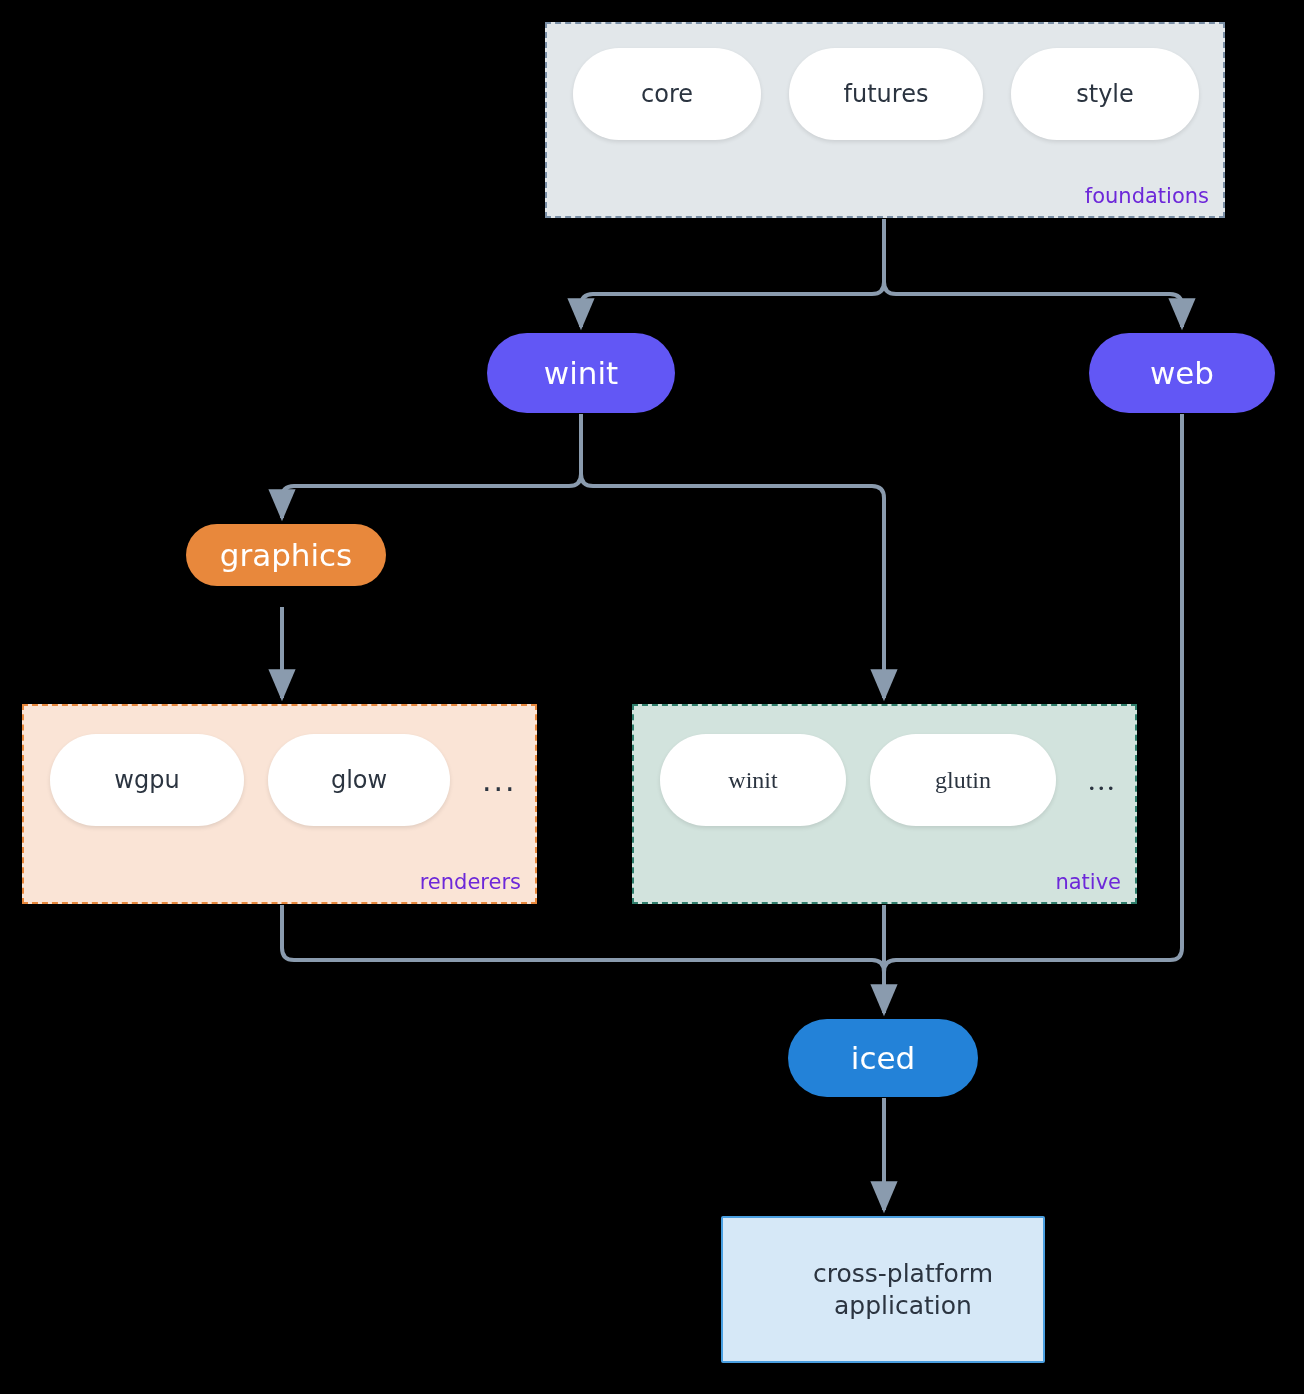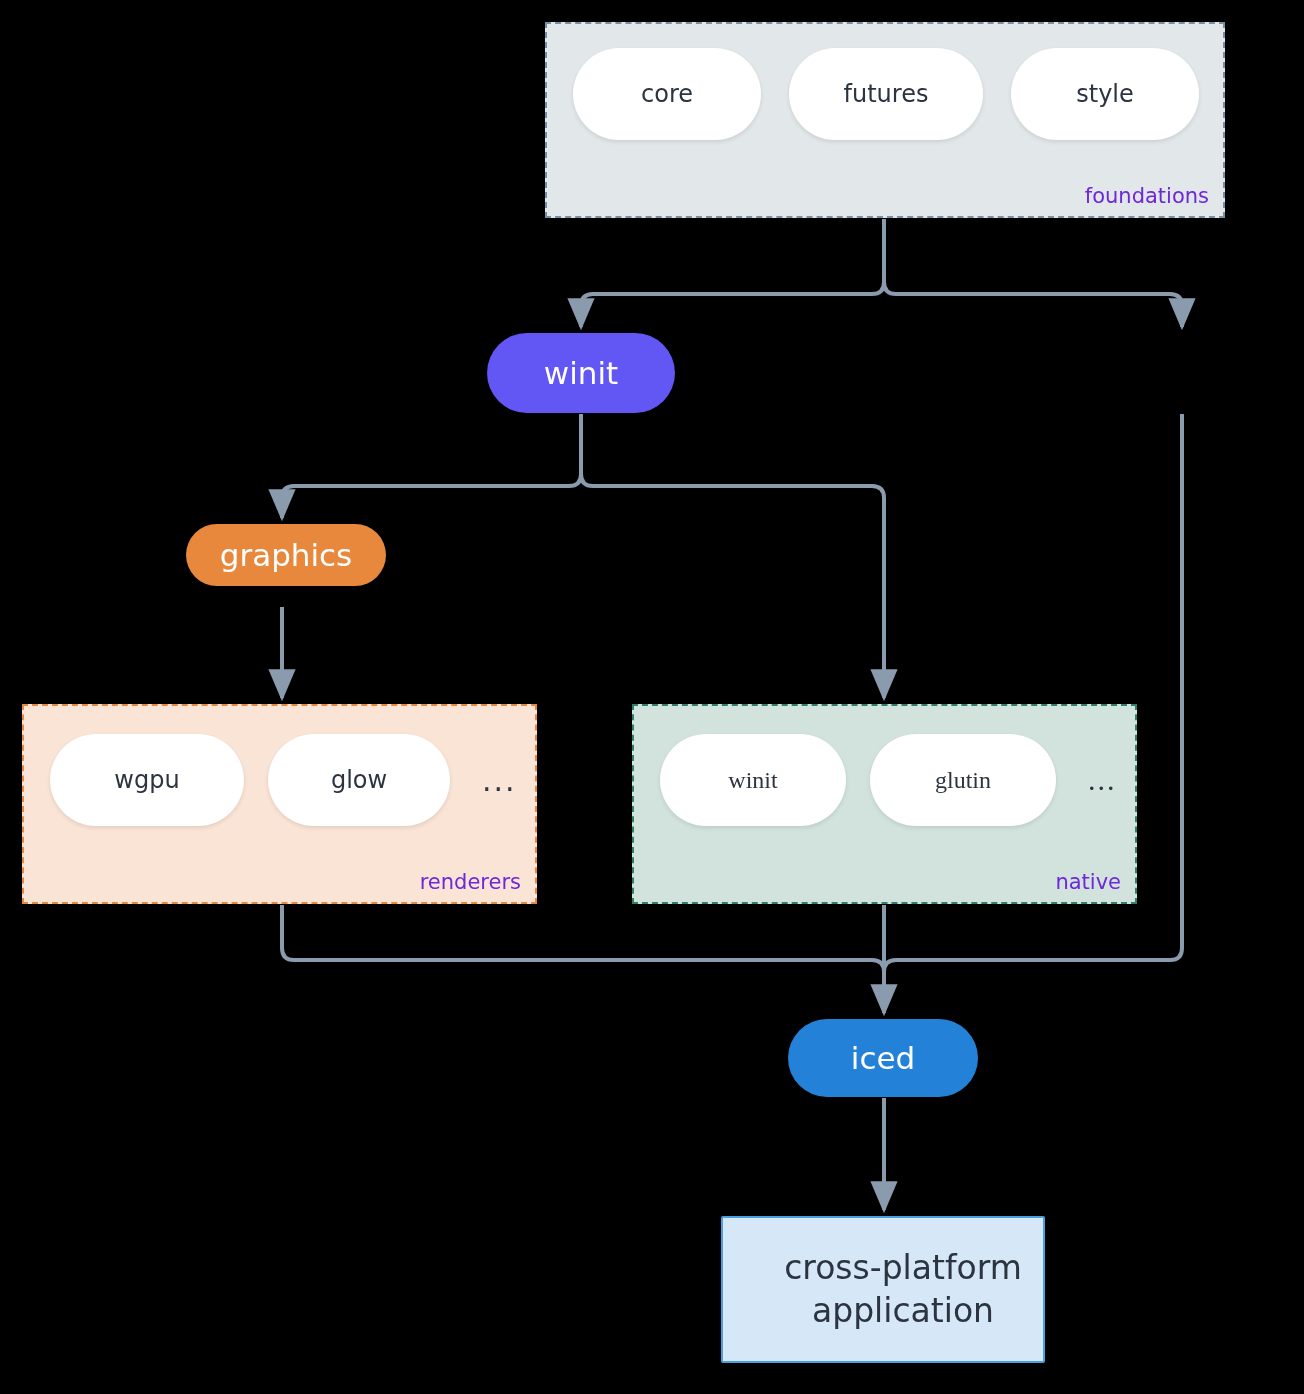--- a/index.html
+++ b/index.html
@@ -53,21 +53,21 @@
   .node.pill{border-radius:999px;}
 
   #node-native{left:487px;top:333px;width:188px;height:80px;background:#6257f5;}
   #node-web{left:1089px;top:333px;width:186px;height:80px;background:#6257f5;}
   #node-graphics{left:186px;top:524px;width:200px;height:62px;background:#e8883c;}
   #node-iced{left:788px;top:1019px;width:190px;height:78px;background:#2382d8;}
 
   #node-app{
     left:721px;top:1216px;width:324px;height:147px;
     background:#d6e8f7;border:2px solid #4a9fe0;border-radius:2px;
-    color:#2b3440;font-size:33px;text-align:center;line-height:1.28;
+    color:#2b3440;font-size:25px;text-align:center;line-height:1.28;
     display:flex;align-items:center;justify-content:center;flex-direction:column;padding-left:40px;
   }
   #node-app span{display:block;}
 </style>
 </head>
 <body>
 
 <div id="canvas">
 
   <svg class="edges" viewBox="0 0 1304 1394">
@@ -120,20 +120,21 @@
     <div class="pill-row" style="left:26px;top:28px;gap:24px;font-family:Liberation Serif, serif;">
       <div class="wpill" style="width:186px;">winit</div>
       <div class="wpill" style="width:186px;">glutin</div>
       <div class="ellipsis">...</div>
     </div>
     <div class="cluster-label">native</div>
   </div>
 
   <div class="node pill" id="node-native">winit</div>
 
+  <div class="node pill" id="node-web">web</div>
 
   <div class="node pill" id="node-graphics">graphics</div>
 
   <div class="node pill" id="node-iced">iced</div>
 
   <div class="node" id="node-app">
     <span>cross-platform</span>
     <span>application</span>
   </div>
 

